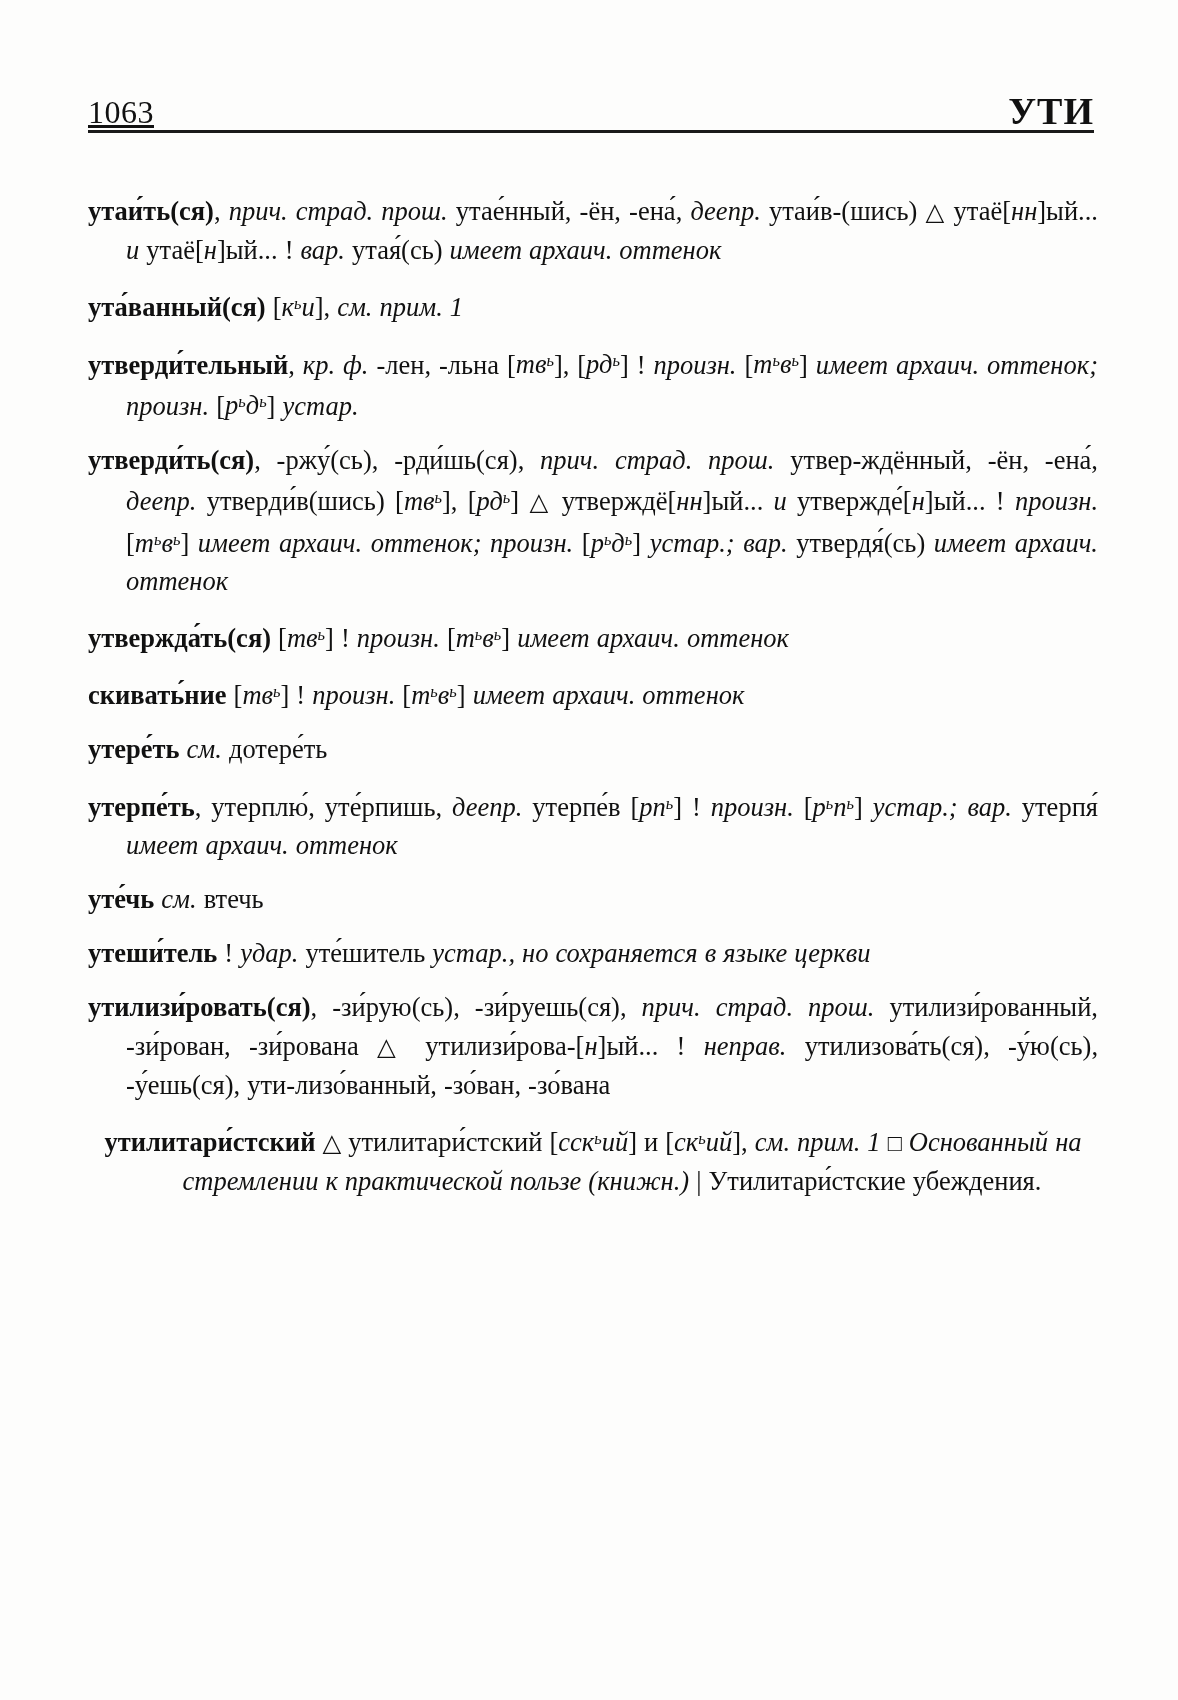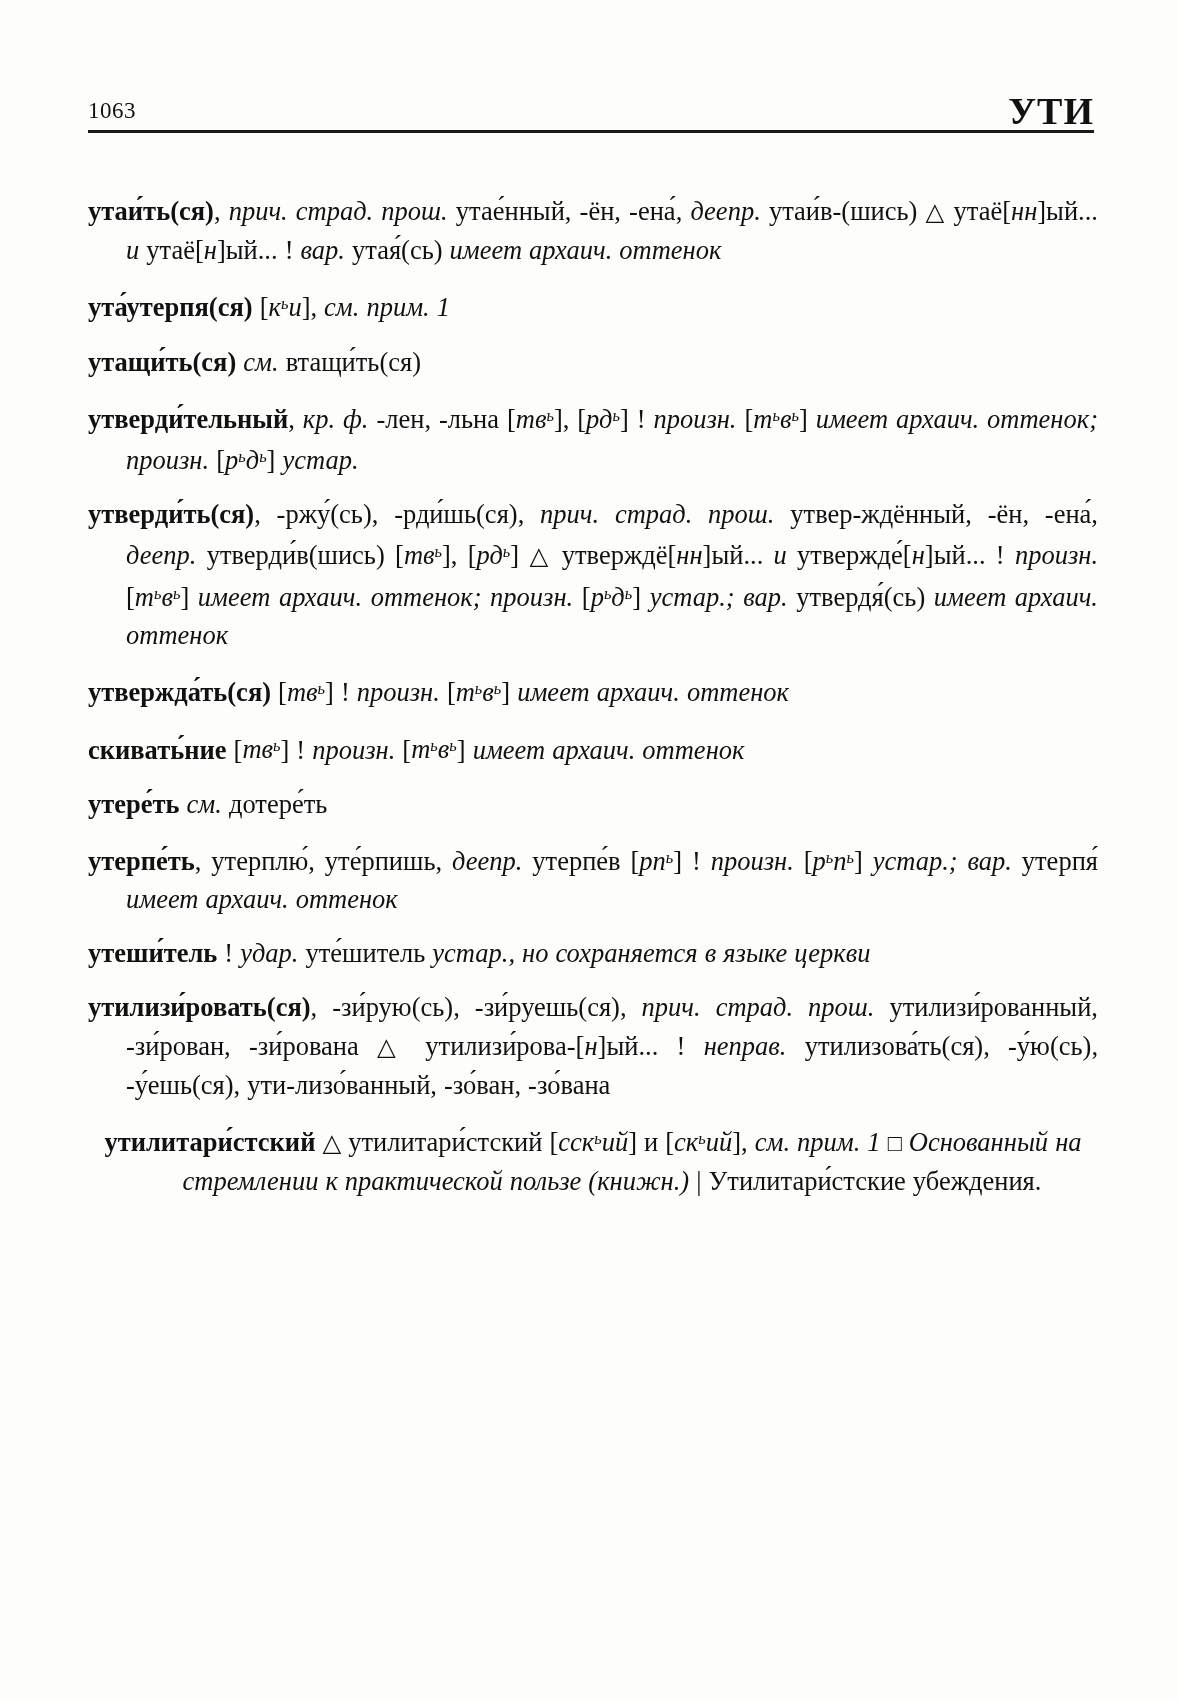--- a/index.html
+++ b/index.html
@@ -27,25 +27,26 @@
     position: absolute;
     left: 88px;
     top: 72px;
     width: 1006px;
     height: 58px;
     display: flex;
     align-items: flex-end;
     justify-content: space-between;
   }
   .folio {
-    font-size: 23px;
+    font-size: 32px;
     font-weight: 400;
     letter-spacing: 0.5px;
     line-height: 1;
-    padding-bottom: 8px;
+    padding-bottom: 2px;
+    text-decoration: underline;
   }
   .head-word {
     font-size: 38px;
     font-weight: bold;
     letter-spacing: 1px;
     line-height: 1;
   }
   .rule {
     position: absolute;
     left: 88px;
@@ -104,39 +105,39 @@
     <span class="folio">1063</span>
     <span class="head-word">УТИ</span>
   </div>
 
   <div class="rule"></div>
 
   <div class="column">
 
     <p class="entry"><span class="hw">утаи́ть(ся)</span>, <span class="it">прич. страд. прош.</span> утае́нный, -ён, -ена́, <span class="it">деепр.</span> утаи́в-(шись) <span class="tri">△</span> утаё[<span class="it">нн</span>]ый... <span class="it">и</span> утаё[<span class="it">н</span>]ый... ! <span class="it">вар.</span> утая́(сь) <span class="it">имеет архаич. оттенок</span></p>
 
-    <p class="entry"><span class="hw">ута́утерпя(ся)</span> [<span class="it">к<span class="soft">ь</span>и</span>], <span class="it">см. прим. 1</span></p>
+    <p class="entry"><span class="hw">ута́ванный(ся)</span> [<span class="it">к<span class="soft">ь</span>и</span>], <span class="it">см. прим. 1</span></p>
 
-    <p class="entry"><span class="hw">утащи́ть(ся)</span> <span class="it">см.</span> втащи́ть(ся)</p>
 
     <p class="entry"><span class="hw">утверди́тельный</span>, <span class="it">кр. ф.</span> -лен, -льна [<span class="it">тв<span class="soft">ь</span></span>], [<span class="it">рд<span class="soft">ь</span></span>] ! <span class="it">произн.</span> [<span class="it">т<span class="soft">ь</span>в<span class="soft">ь</span></span>] <span class="it">имеет архаич. оттенок; произн.</span> [<span class="it">р<span class="soft">ь</span>д<span class="soft">ь</span></span>] <span class="it">устар.</span></p>
 
     <p class="entry"><span class="hw">утверди́ть(ся)</span>, -ржу́(сь), -рди́шь(ся), <span class="it">прич. страд. прош.</span> утвер-ждённый, -ён, -ена́, <span class="it">деепр.</span> утверди́в(шись) [<span class="it">тв<span class="soft">ь</span></span>], [<span class="it">рд<span class="soft">ь</span></span>] <span class="tri">△</span> утверждё[<span class="it">нн</span>]ый... <span class="it">и</span> утвержде́[<span class="it">н</span>]ый... ! <span class="it">произн.</span> [<span class="it">т<span class="soft">ь</span>в<span class="soft">ь</span></span>] <span class="it">имеет архаич. оттенок; произн.</span> [<span class="it">р<span class="soft">ь</span>д<span class="soft">ь</span></span>] <span class="it">устар.; вар.</span> утвердя́(сь) <span class="it">имеет архаич. оттенок</span></p>
 
     <p class="entry"><span class="hw">утвержда́ть(ся)</span> [<span class="it">тв<span class="soft">ь</span></span>] ! <span class="it">произн.</span> [<span class="it">т<span class="soft">ь</span>в<span class="soft">ь</span></span>] <span class="it">имеет архаич. оттенок</span></p>
 
     <p class="entry"><span class="hw">скивать́ние</span> [<span class="it">тв<span class="soft">ь</span></span>] ! <span class="it">произн.</span> [<span class="it">т<span class="soft">ь</span>в<span class="soft">ь</span></span>] <span class="it">имеет архаич. оттенок</span></p>
 
     <p class="entry"><span class="hw">утере́ть</span> <span class="it">см.</span> дотере́ть</p>
 
 
     <p class="entry"><span class="hw">утерпе́ть</span>, утерплю́, уте́рпишь, <span class="it">деепр.</span> утерпе́в [<span class="it">рп<span class="soft">ь</span></span>] ! <span class="it">произн.</span> [<span class="it">р<span class="soft">ь</span>п<span class="soft">ь</span></span>] <span class="it">устар.; вар.</span> утерпя́ <span class="it">имеет архаич. оттенок</span></p>
 
 
 
+    <p class="entry"><span class="hw">уте́чь</span> <span class="it">см.</span> втечь</p>
 
     <p class="entry"><span class="hw">утеши́тель</span> ! <span class="it">удар.</span> уте́шитель <span class="it">устар., но сохраняется в языке церкви</span></p>
 
 
     <p class="entry"><span class="hw">утилизи́ровать(ся)</span>, -зи́рую(сь), -зи́руешь(ся), <span class="it">прич. страд. прош.</span> утилизи́рованный, -зи́рован, -зи́рована <span class="tri">△</span> утилизи́рова-[<span class="it">н</span>]ый... ! <span class="it">неправ.</span> утилизова́ть(ся), -у́ю(сь), -у́ешь(ся), ути-лизо́ванный, -зо́ван, -зо́вана</p>
 
 
     <p class="entry"><span class="hw">утилитари́стский</span> <span class="tri">△</span> утилитари́стский [<span class="it">сск<span class="soft">ь</span>ий</span>] и [<span class="it">ск<span class="soft">ь</span>ий</span>], <span class="it">см. прим. 1</span> <span class="sqr">□</span> <span class="it">Основанный на стремлении к практической пользе (книжн.)</span> <span class="bar">|</span> Утилитари́стские убеждения.</p>
 
   </div>

